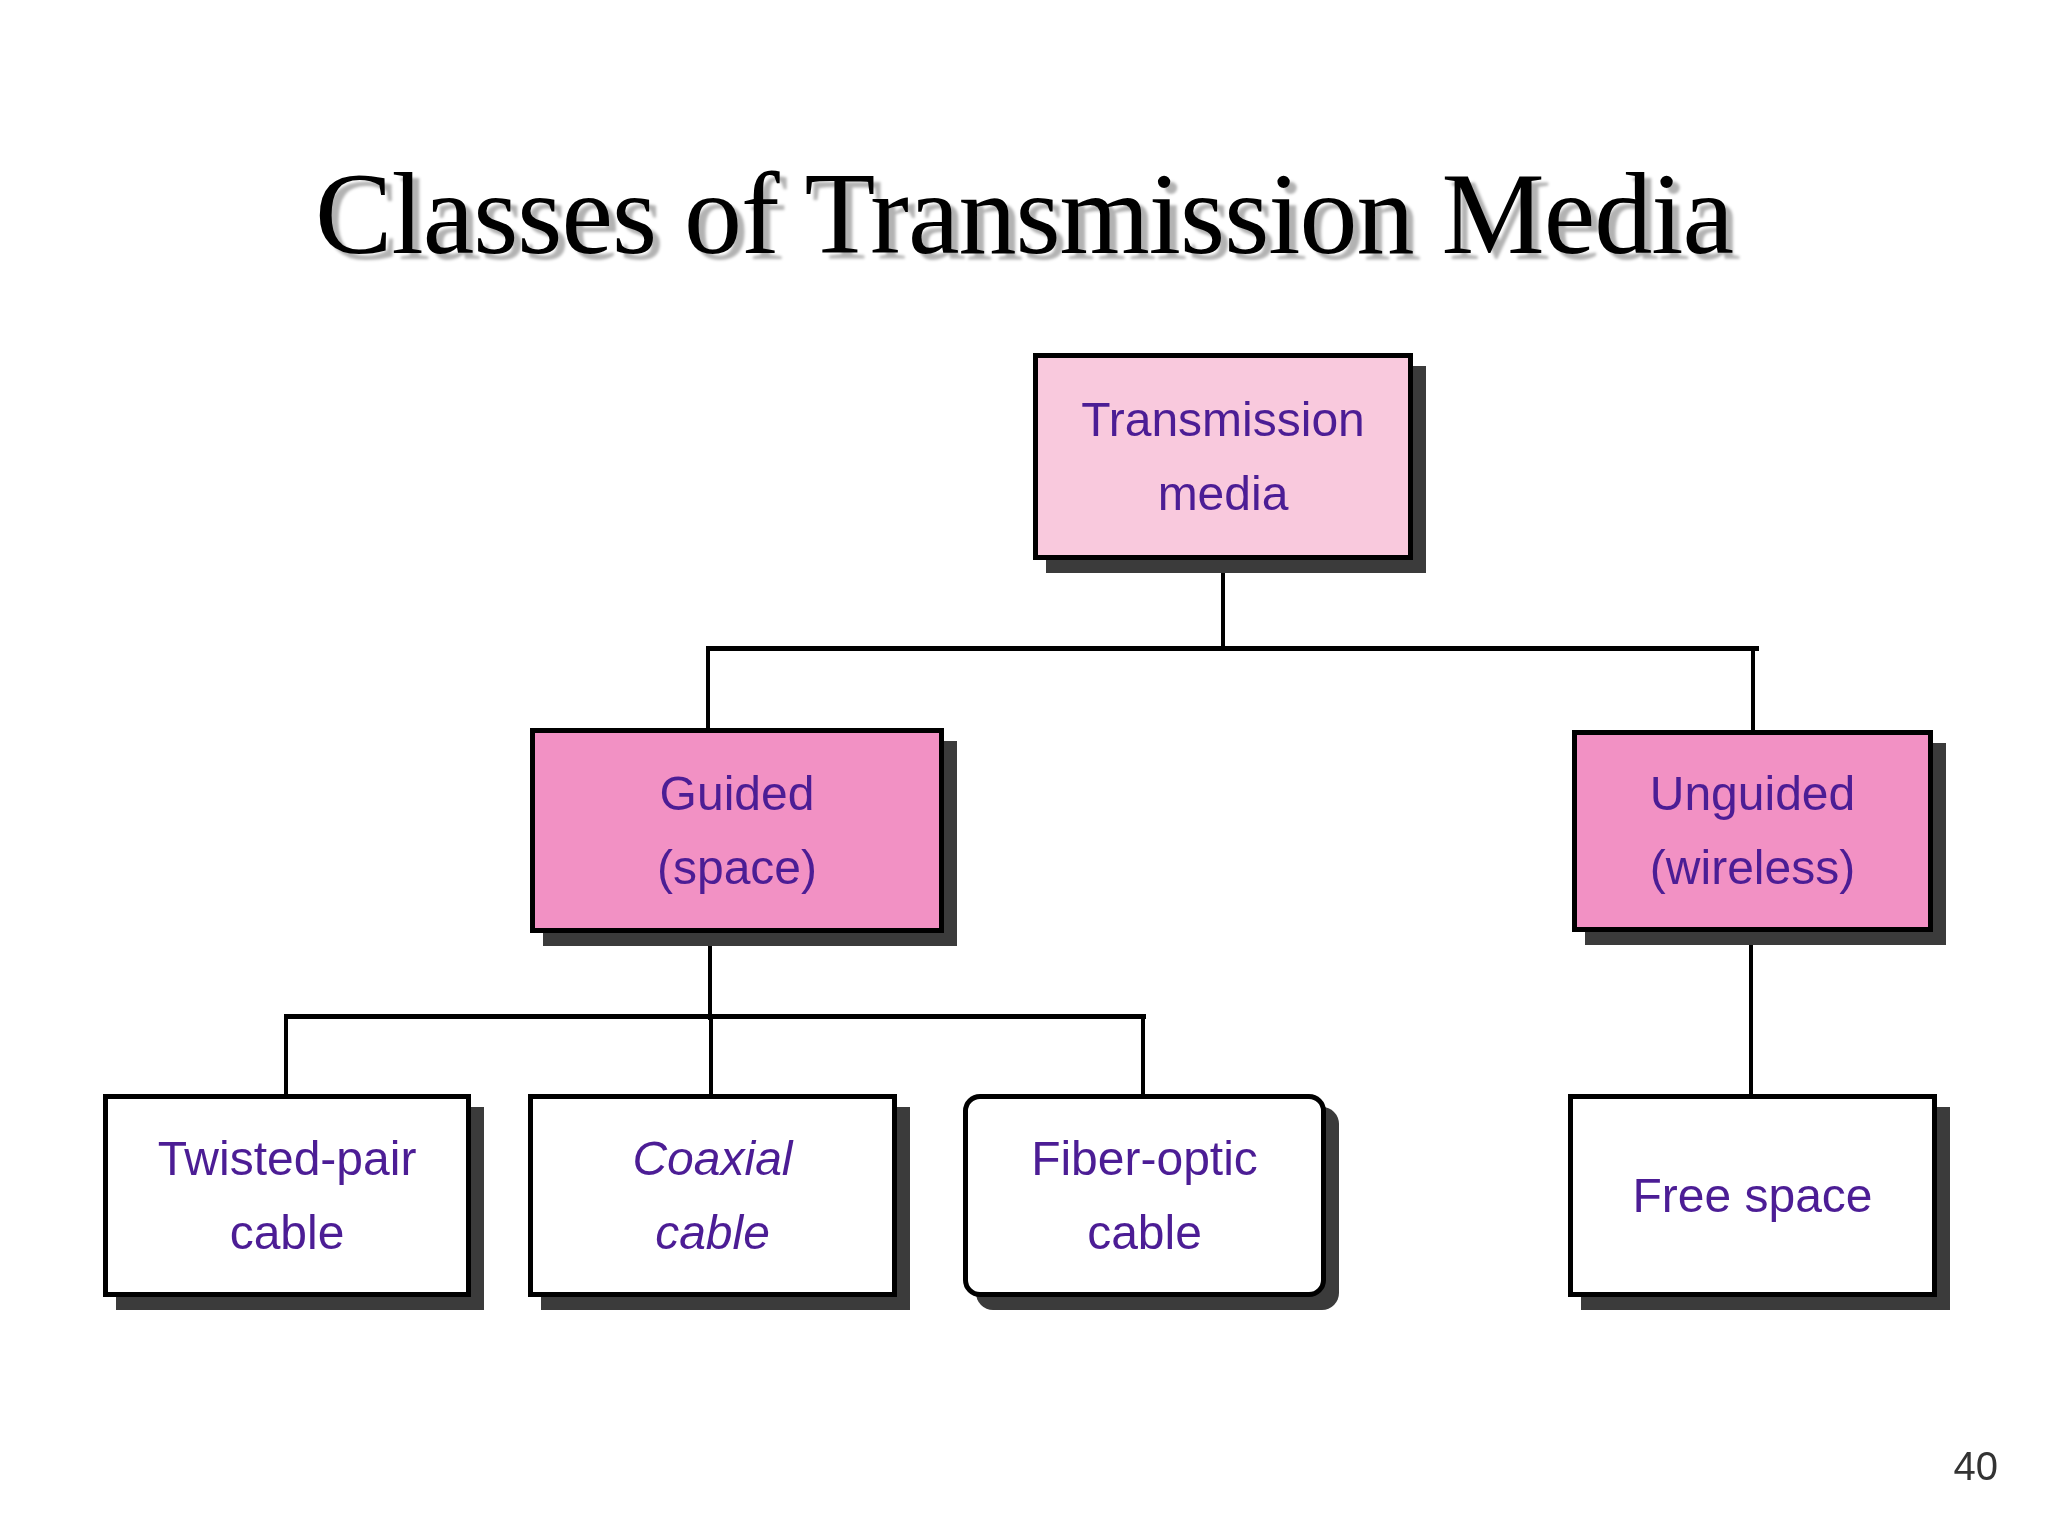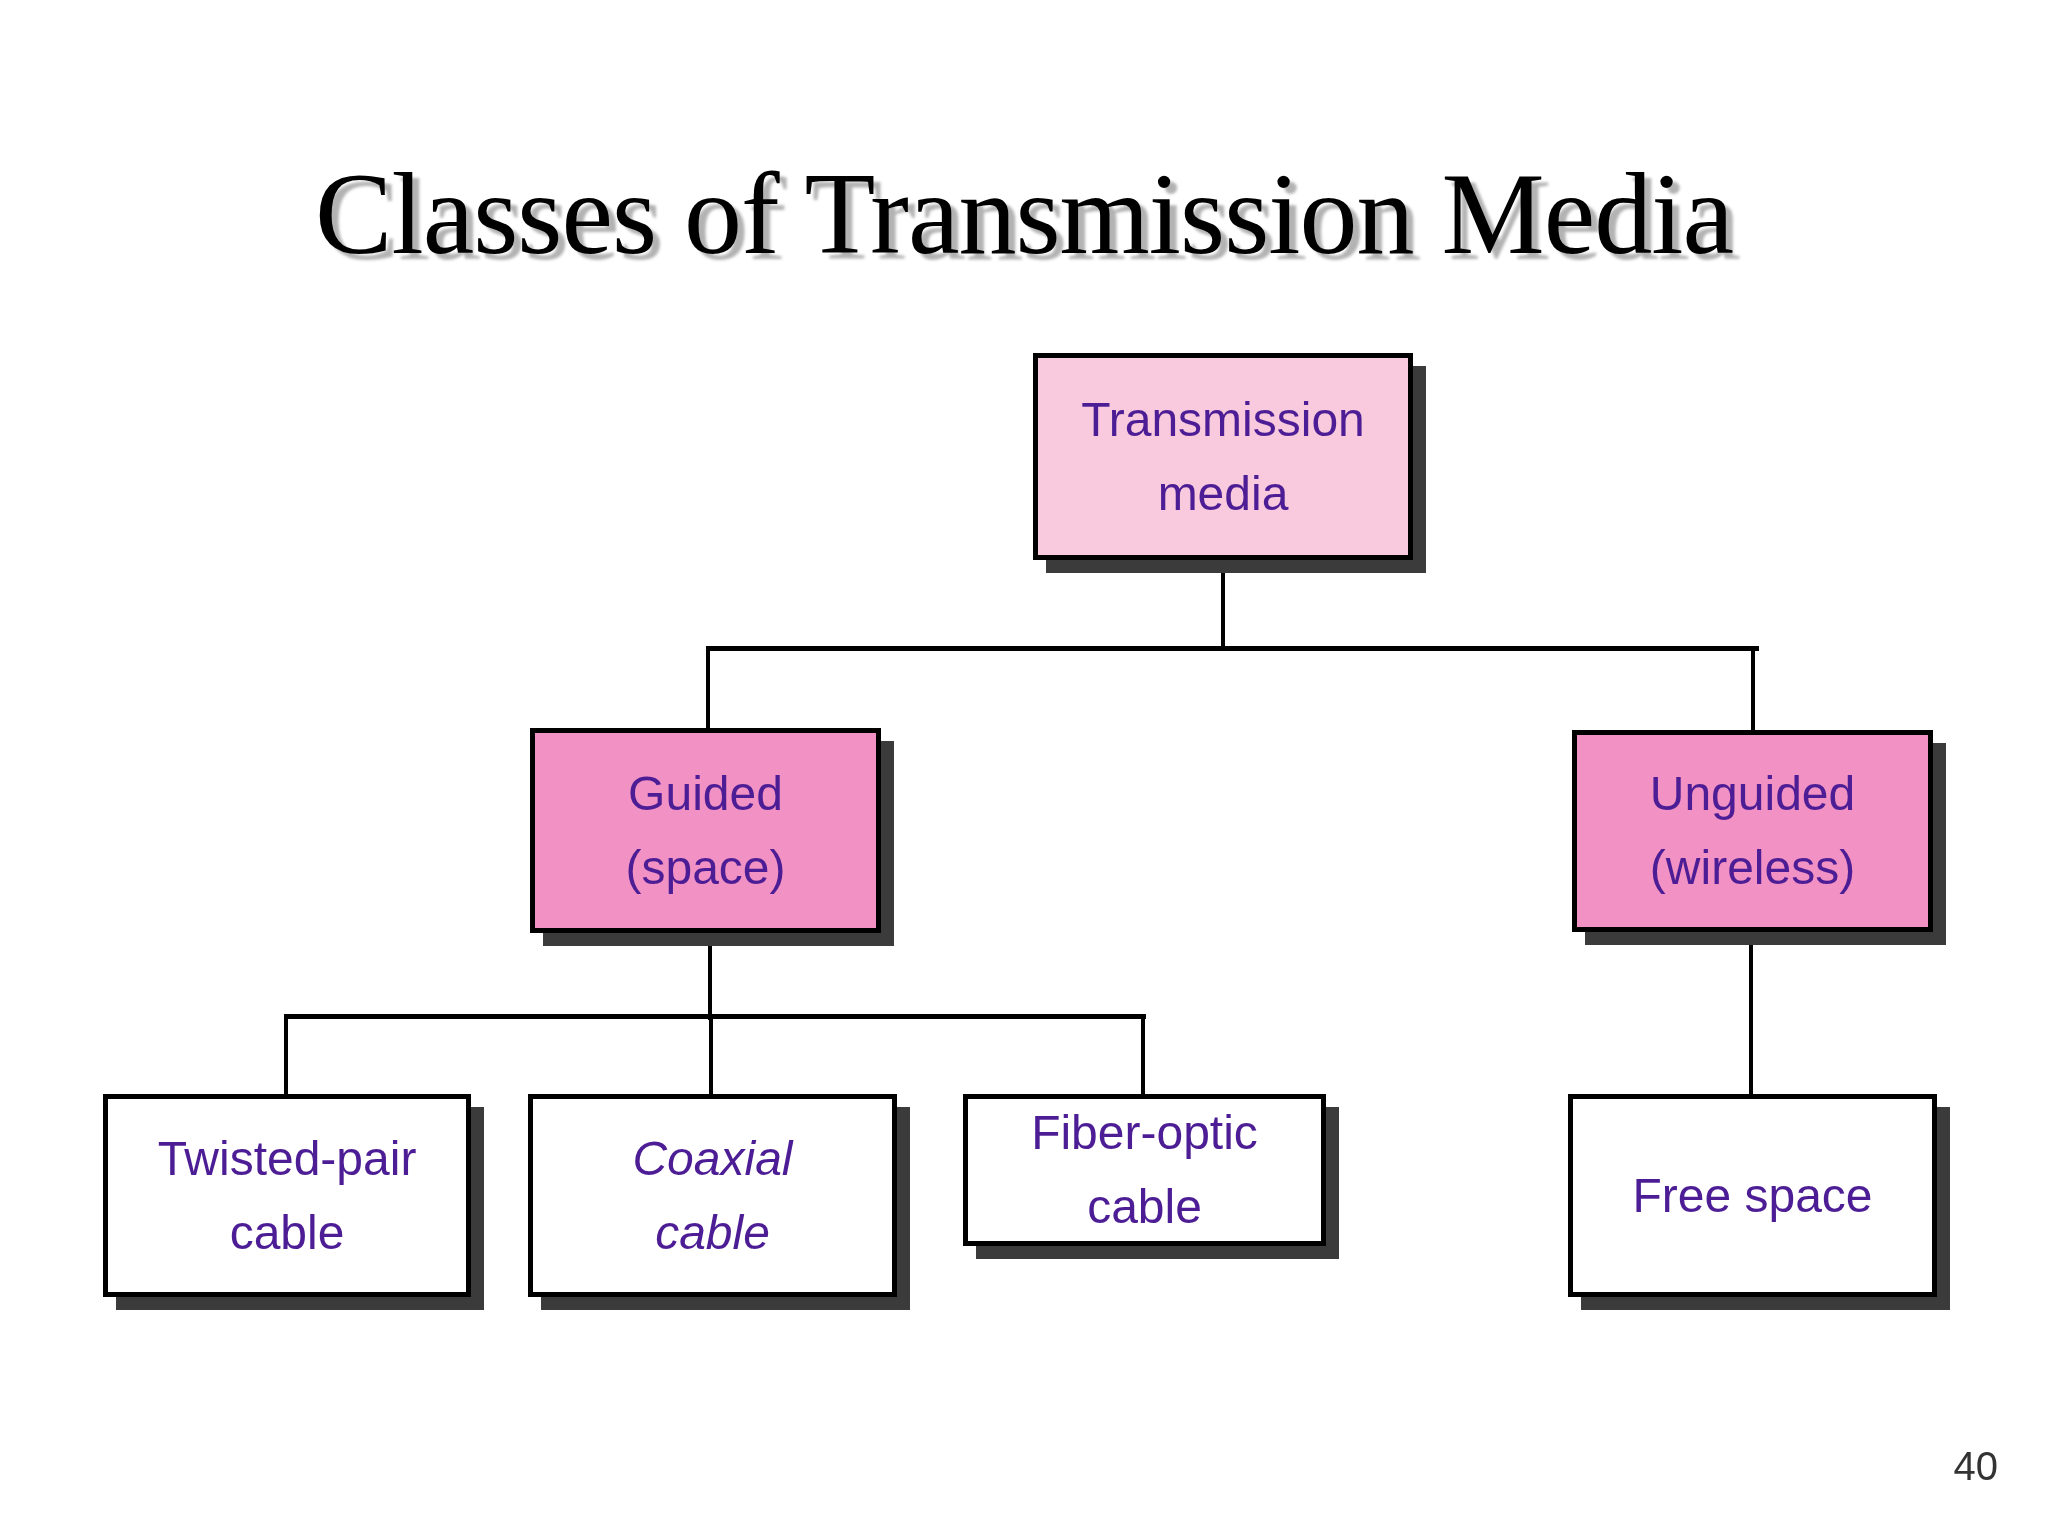--- a/index.html
+++ b/index.html
@@ -62,41 +62,41 @@
   <div class="conn" style="left:709px;top:1014px;width:4px;height:84px;"></div>
   <div class="conn" style="left:1141px;top:1014px;width:4px;height:84px;"></div>
 
   <div class="conn" style="left:1749px;top:930px;width:4px;height:168px;"></div>
 
   <div class="node root" style="left:1033px;top:353px;width:380px;height:207px;">
     <div>Transmission</div>
     <div>media</div>
   </div>
 
-  <div class="node branch" style="left:530px;top:728px;width:351px;height:205px;">
+  <div class="node branch" style="left:530px;top:728px;width:414px;height:205px;">
     <div>Guided</div>
     <div>(space)</div>
   </div>
 
   <div class="node branch" style="left:1572px;top:730px;width:361px;height:202px;">
     <div>Unguided</div>
     <div>(wireless)</div>
   </div>
 
   <div class="node leaf" style="left:103px;top:1094px;width:368px;height:203px;">
     <div>Twisted-pair</div>
     <div>cable</div>
   </div>
 
   <div class="node leaf" style="left:528px;top:1094px;width:369px;height:203px;font-style:italic;">
     <div>Coaxial</div>
     <div>cable</div>
   </div>
 
-  <div class="node leaf" style="left:963px;top:1094px;width:363px;height:152px;">
+  <div class="node leaf" style="left:963px;top:1094px;width:363px;height:203px;border-radius:17px;">
     <div>Fiber-optic</div>
     <div>cable</div>
   </div>
 
   <div class="node leaf" style="left:1568px;top:1094px;width:369px;height:203px;">
     <div>Free space</div>
     <div></div>
   </div>
 
   <div class="page-number">40</div>

